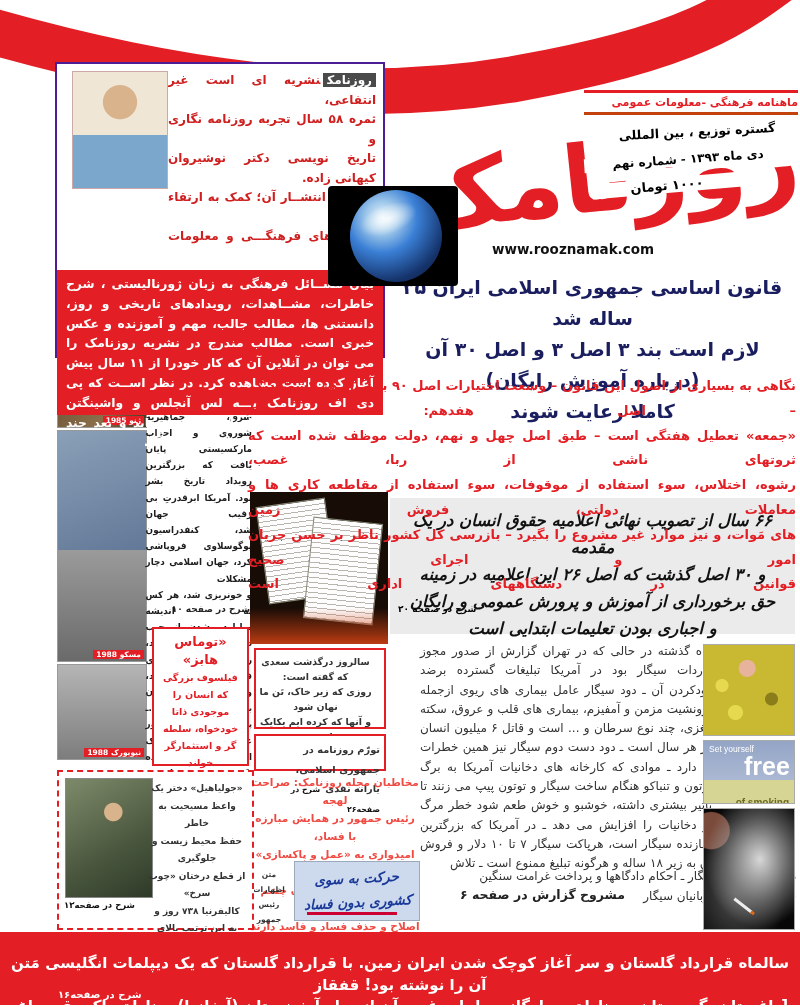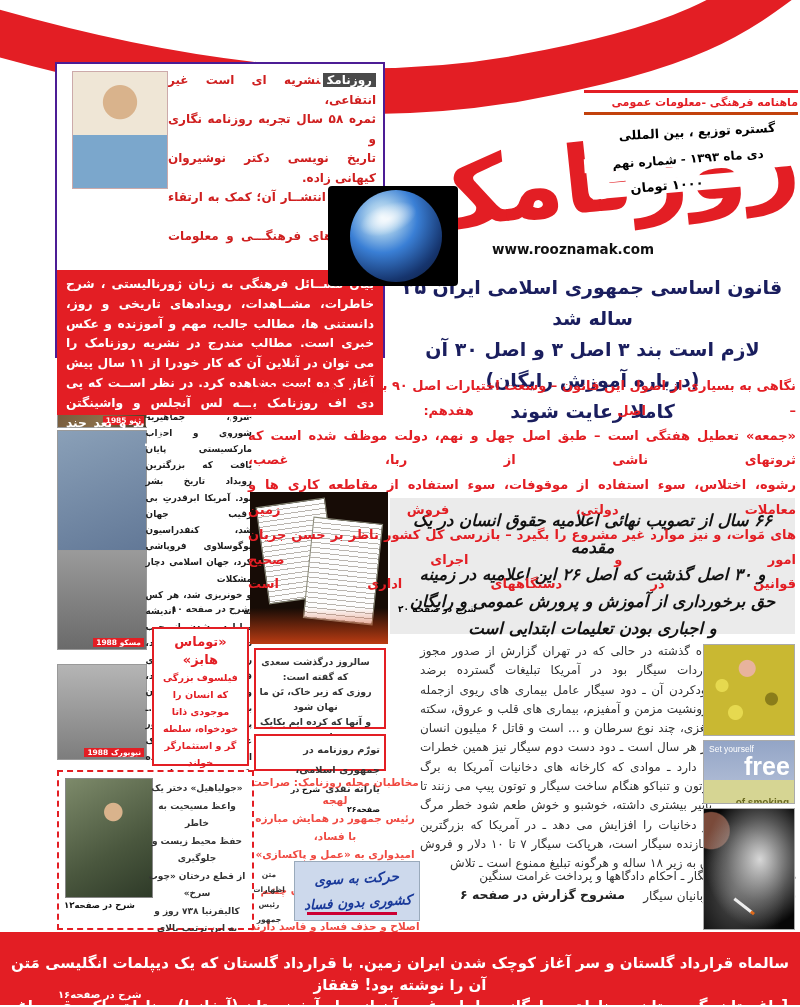--- a/index.html
+++ b/index.html
@@ -173,21 +173,21 @@
 رشوه، اختلاس، سوء استفاده از موقوفات، سوء استفاده از مقاطعه کاری ها و معاملات دولتی، فروش زمین
 های مَوات، و نیز موارد غیر مشروع را بگیرد – بازرسی کل کشور ناظر بر حسن جریان امور و اجرای صحیح
 قوانین در دستگاههای اداری است</div>
 
   <div class="abs sphoto" style="top:362px;height:66px;background:linear-gradient(120deg,#6b4f33,#8a6f4a 60%,#44331f);">
     <span class="chip">ژنو 1985</span>
   </div>
   <div class="abs sphoto" style="top:430px;height:152px;background:linear-gradient(160deg,#8aa0b8,#5a7090);">
     <span class="chip">اکتبر 1986</span>
   </div>
-  <div class="abs sphoto" style="top:550px;height:100px;background:linear-gradient(#9a9a9a,#6a6a6a);">
+  <div class="abs sphoto" style="top:550px;height:112px;background:linear-gradient(#9a9a9a,#6a6a6a);">
     <span class="chip">مسکو 1988</span>
   </div>
   <div class="abs sphoto" style="top:664px;height:96px;background:linear-gradient(#b5b5b5,#7d7d7d);">
     <span class="chip">نیویورک 1988</span>
   </div>
 
   <div class="abs summits pre just">ـ وبا این ۵ ملاقات ریگن و گورباچف
 در ۳ سال، عُمر بلوکِ شرق، جماهیریه
 شوروی و احزاب مارکسیستی پایان
 یافت که بزرگترین رویداد تاریخ بشر

